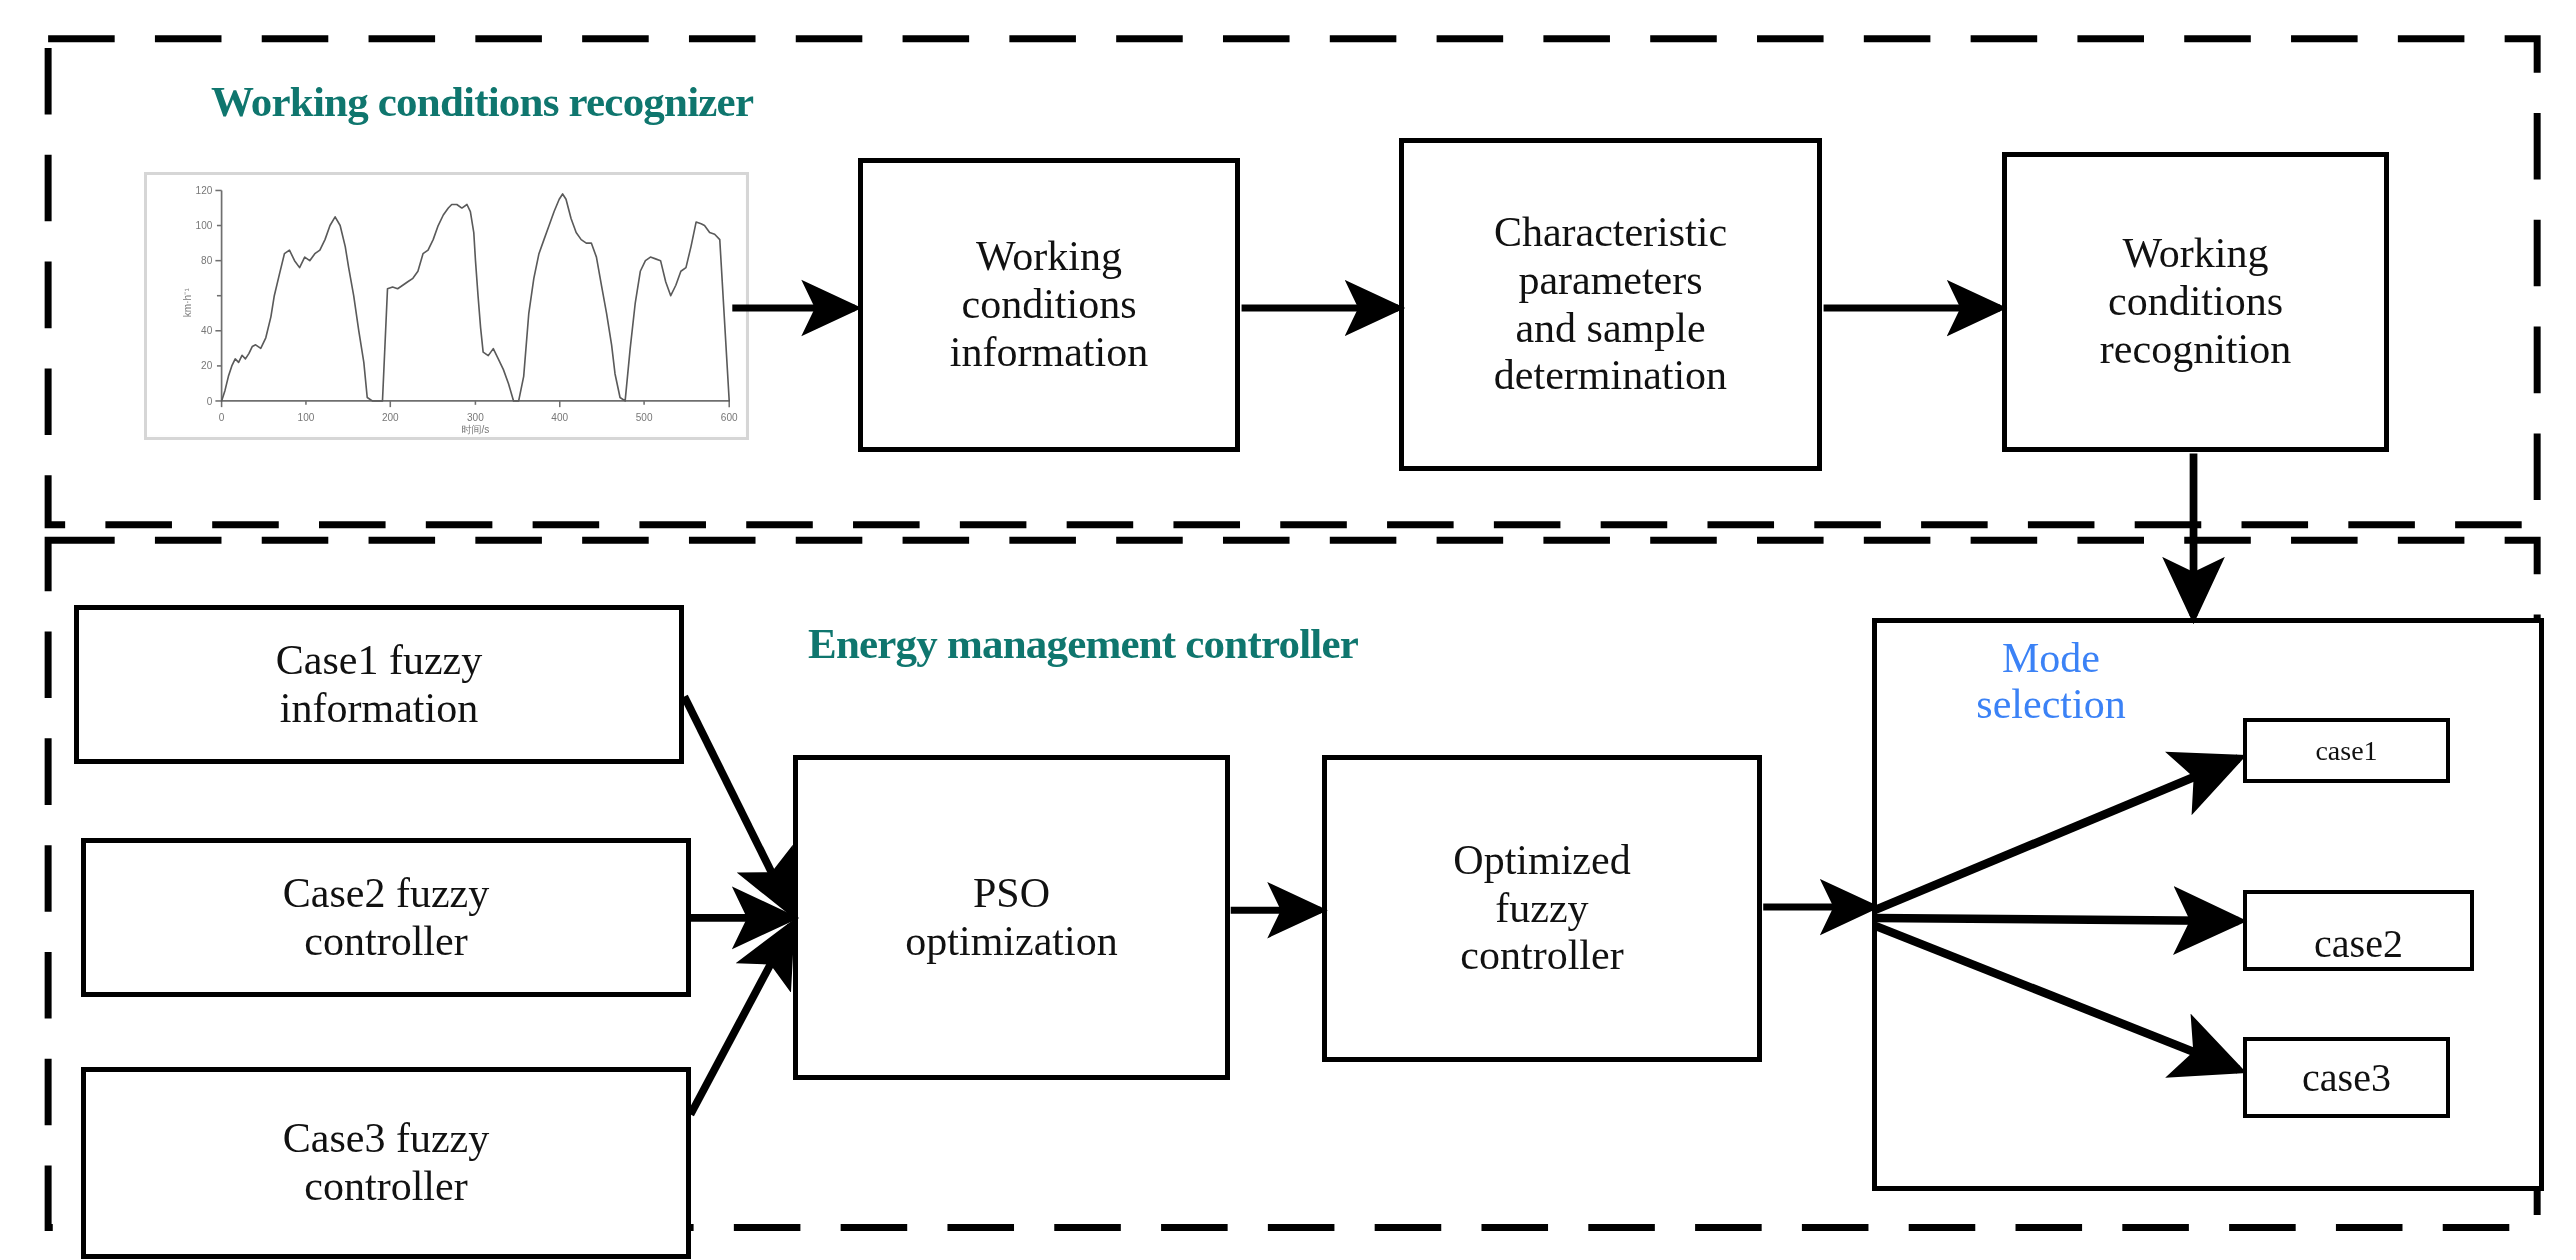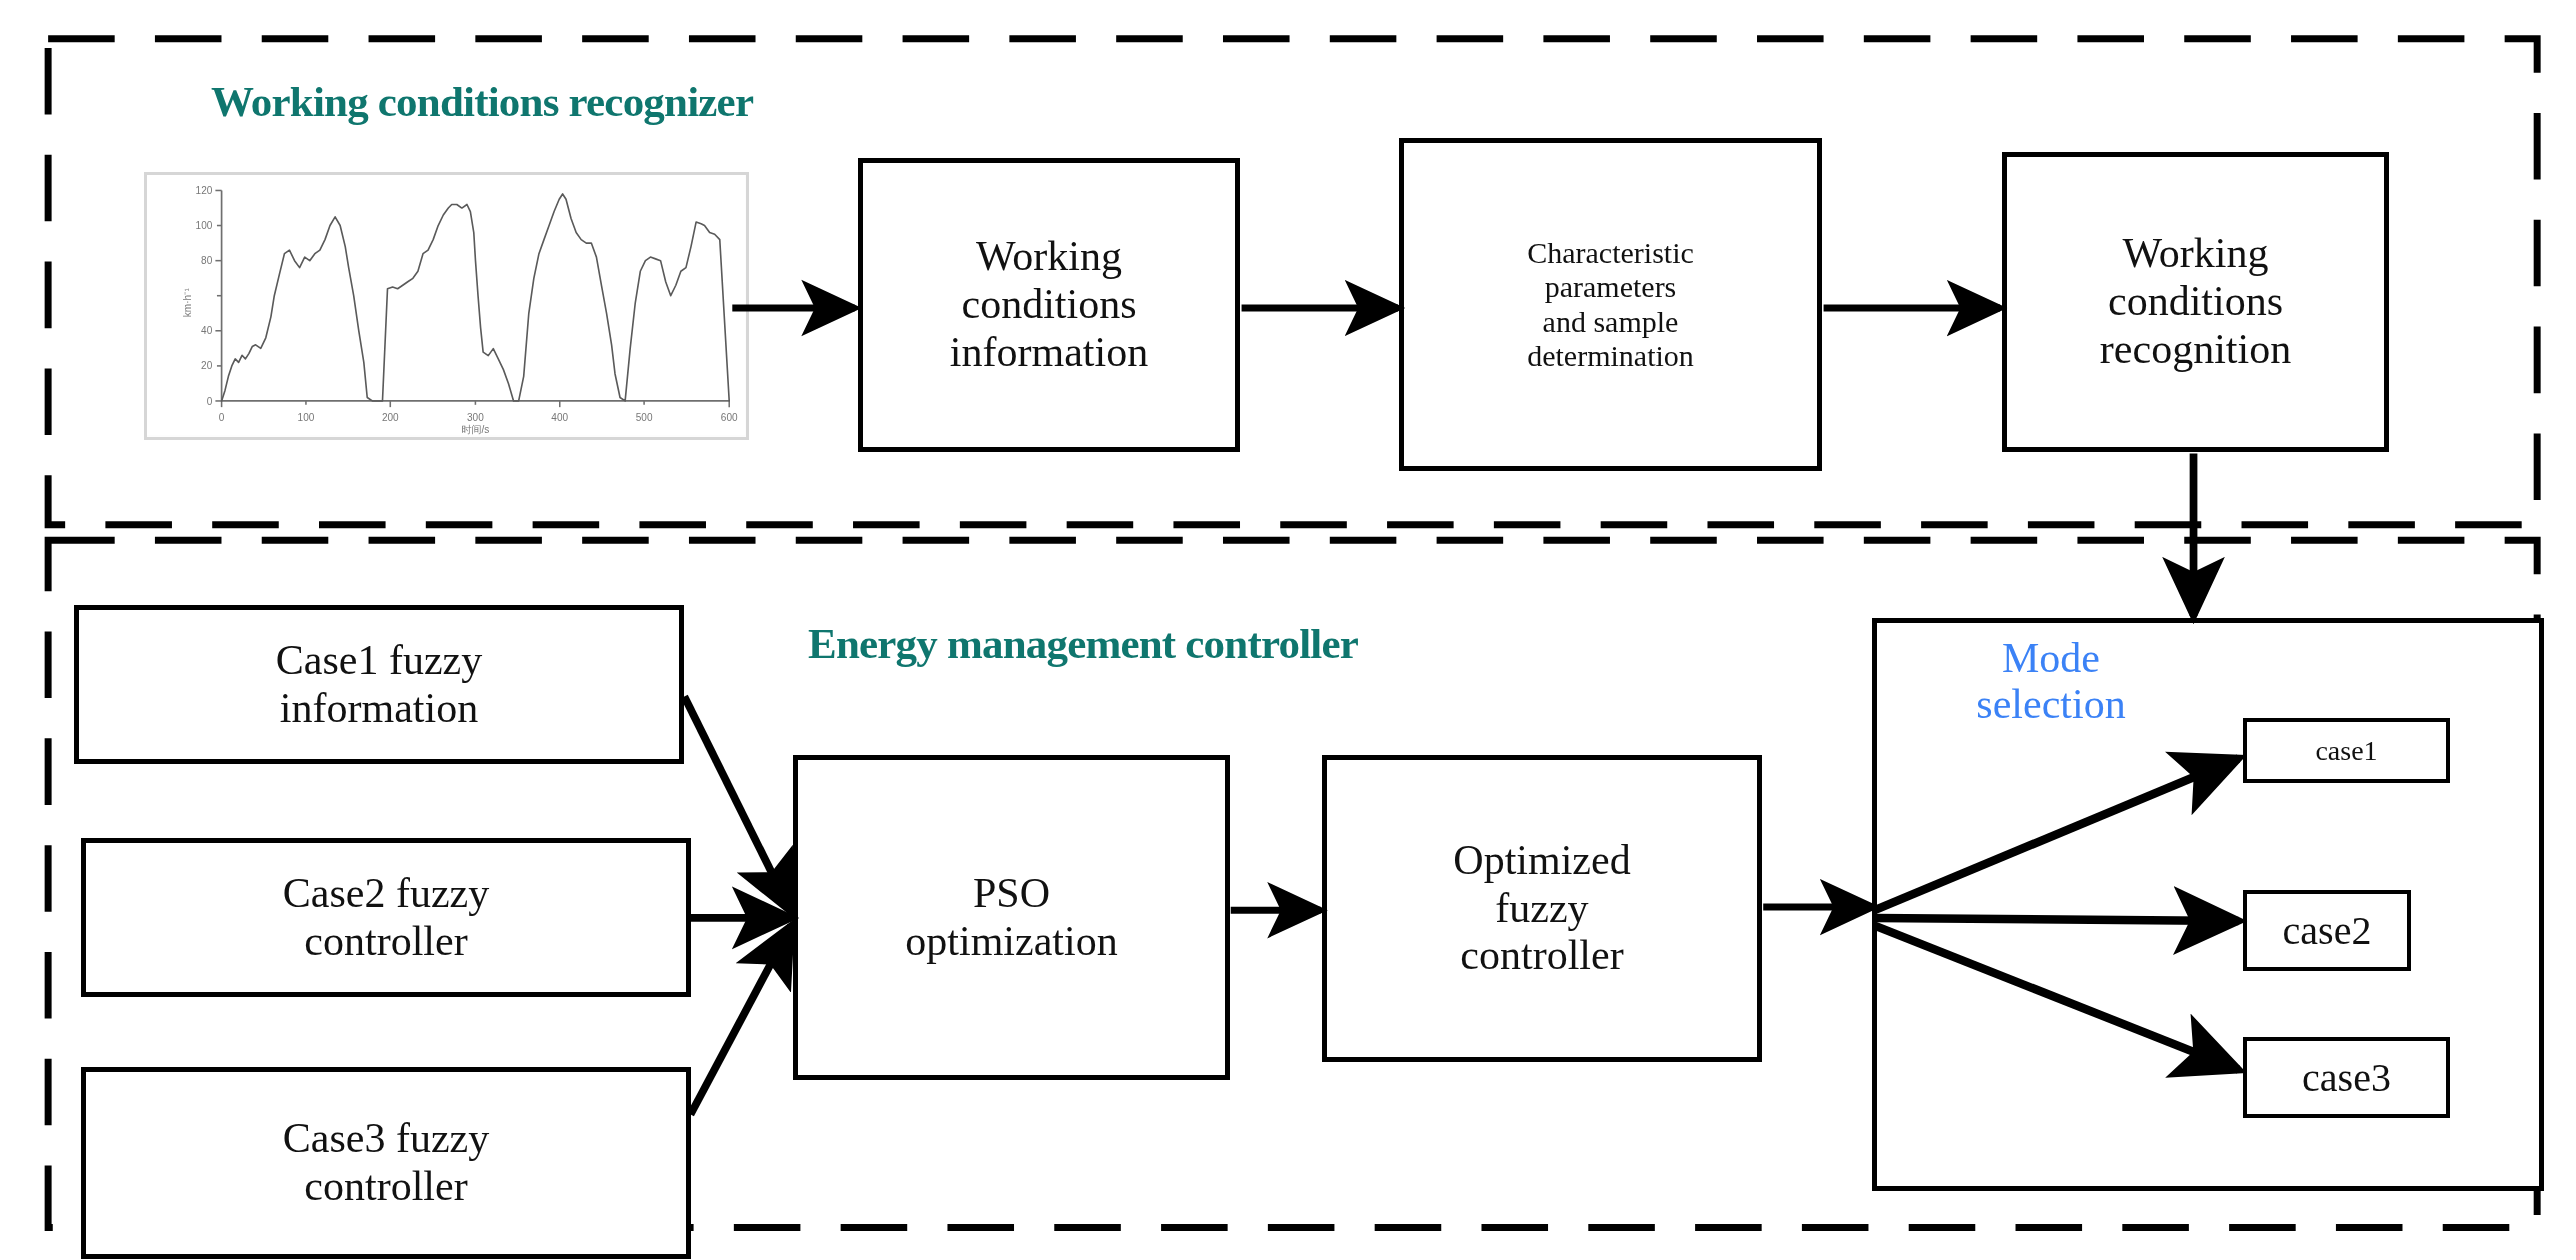--- a/index.html
+++ b/index.html
@@ -116,21 +116,21 @@
   <div class="banner" style="left:211px;top:77px;font-size:43px;">
     <span>Working conditions recognizer</span>
   </div>
 
   <div class="node" style="left:858px;top:158px;width:382px;height:294px;font-size:42px;">
     <span class="txt" style="white-space:pre-line;">Working
 conditions
 information</span>
   </div>
 
-  <div class="node" style="left:1399px;top:138px;width:423px;height:333px;font-size:30px;">
+  <div class="node" style="left:1399px;top:138px;width:423px;height:333px;font-size:42px;">
     <span class="txt" style="white-space:pre-line;">Characteristic
 parameters
 and sample
 determination</span>
   </div>
 
   <div class="node" style="left:2002px;top:152px;width:387px;height:300px;font-size:42px;">
     <span class="txt" style="white-space:pre-line;">Working
 conditions
 recognition</span>
@@ -166,21 +166,21 @@
 controller</span>
   </div>
 
   <div class="modebox" style="left:1872px;top:618px;width:672px;height:573px;"></div>
   <div class="modelabel" style="left:1896px;top:635px;width:310px;font-size:42px;white-space:pre-line;">Mode
 selection</div>
 
   <div class="node thin" style="left:2243px;top:718px;width:207px;height:65px;font-size:28px;">
     <span class="txt">case1</span>
   </div>
-  <div class="node thin" style="left:2243px;top:890px;width:168px;height:81px;font-size:40px;">
+  <div class="node thin" style="left:2243px;top:890px;width:231px;height:81px;font-size:40px;align-items:flex-end;">
     <span class="txt">case2</span>
   </div>
   <div class="node thin" style="left:2243px;top:1037px;width:207px;height:81px;font-size:40px;">
     <span class="txt">case3</span>
   </div>
 
   <svg class="layer" viewBox="0 0 3328 1628" width="2576" height="1260">
     <defs>
       <marker id="ah" viewBox="0 0 12 12" refX="10.2" refY="6" markerWidth="9" markerHeight="9" orient="auto-start-reverse" markerUnits="strokeWidth">
         <path d="M 0 0.6 L 11.6 6 L 0 11.4 L 2.6 6 Z" fill="#000"></path>

